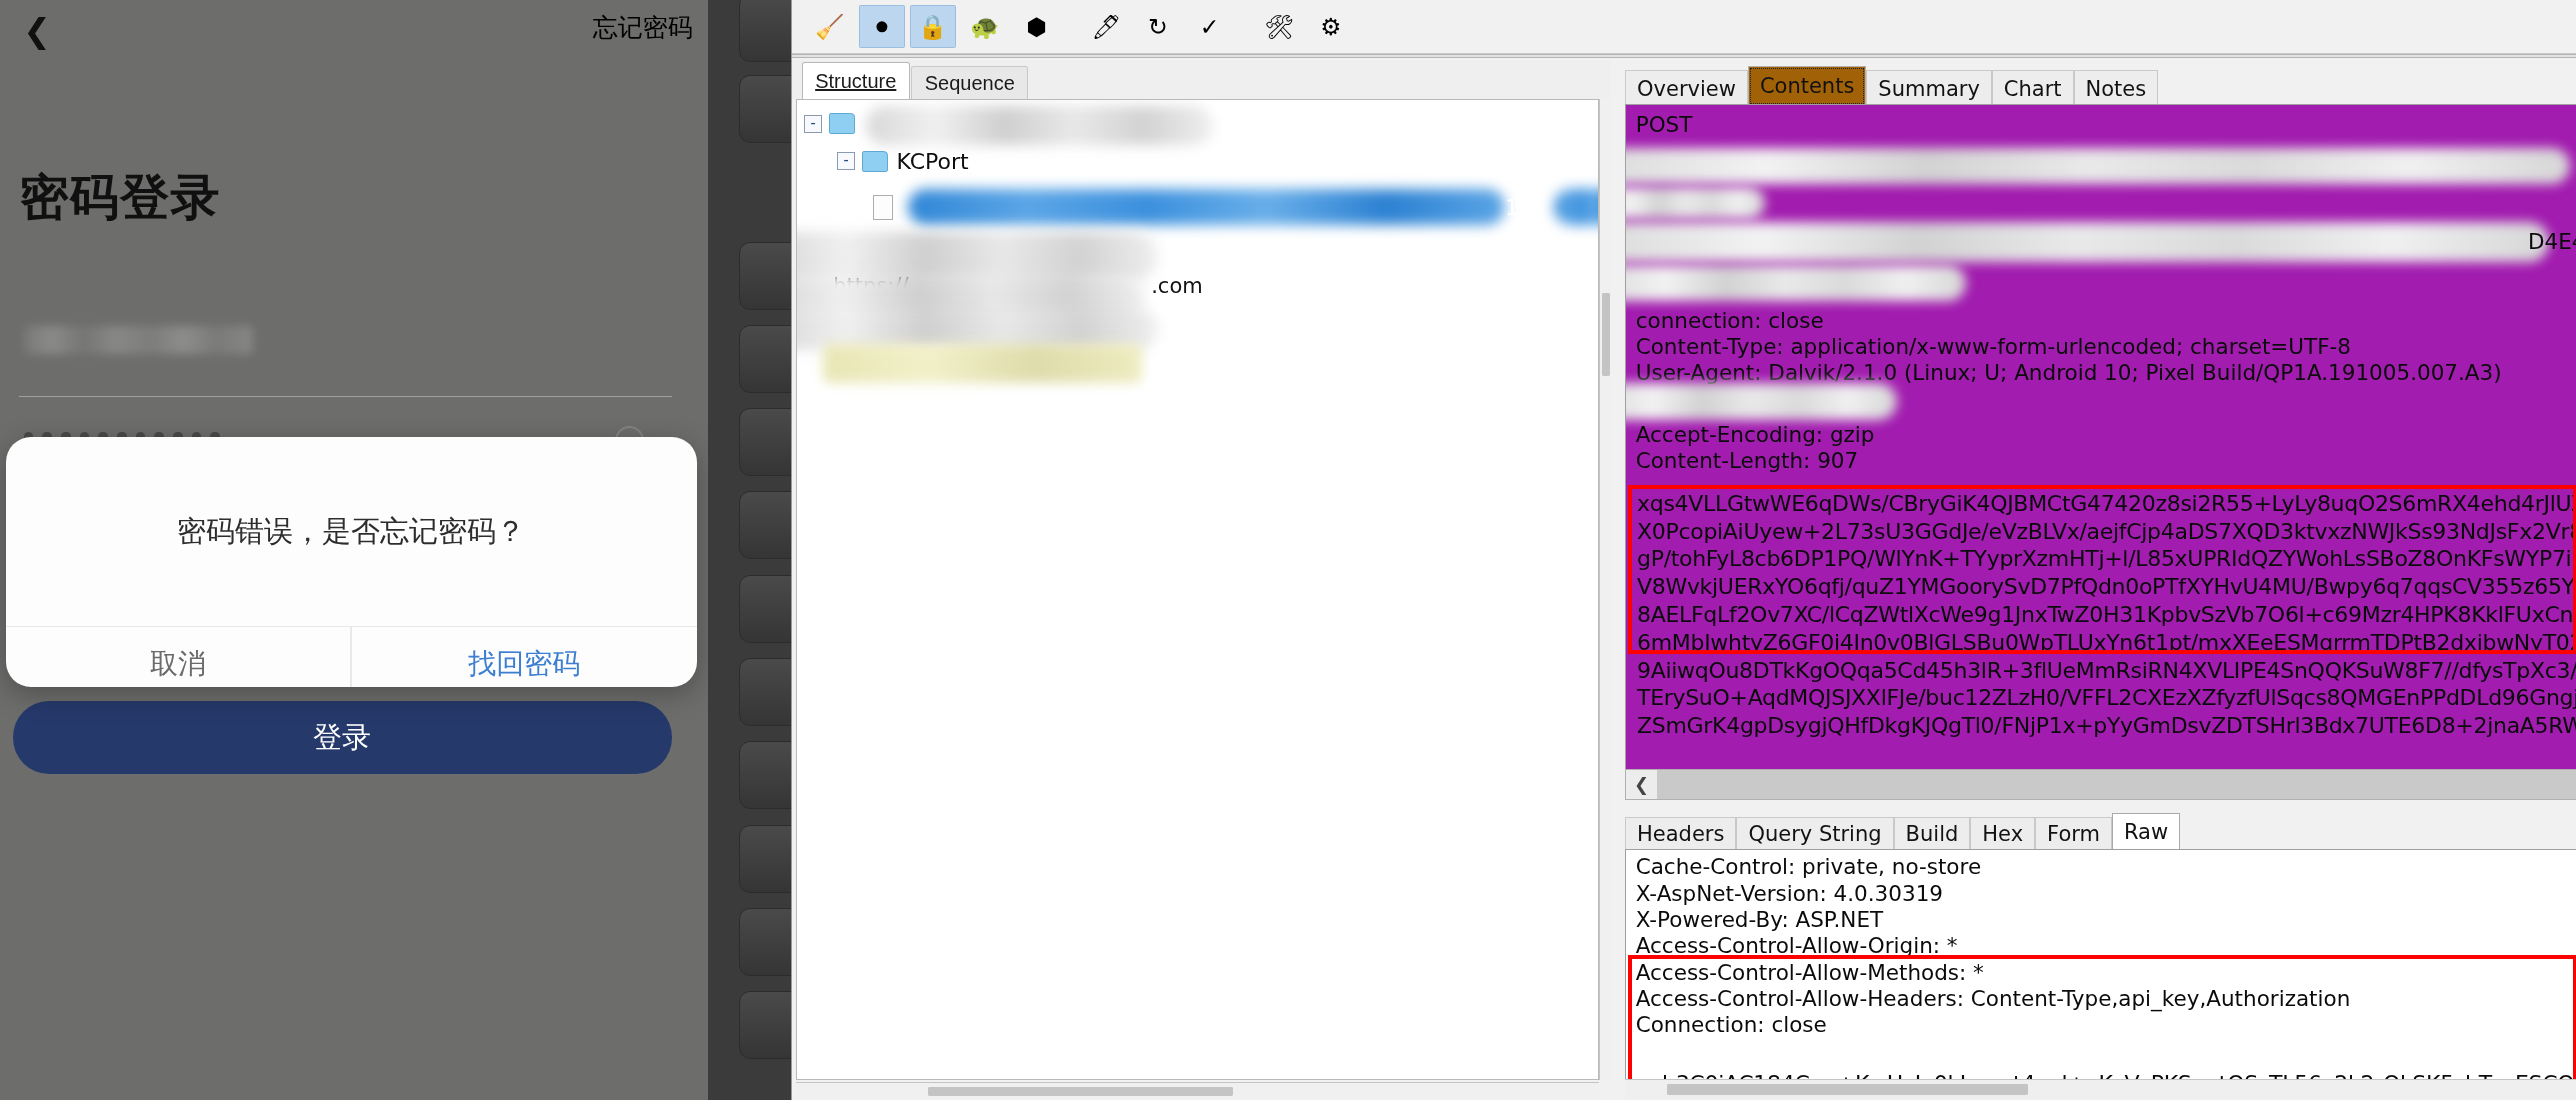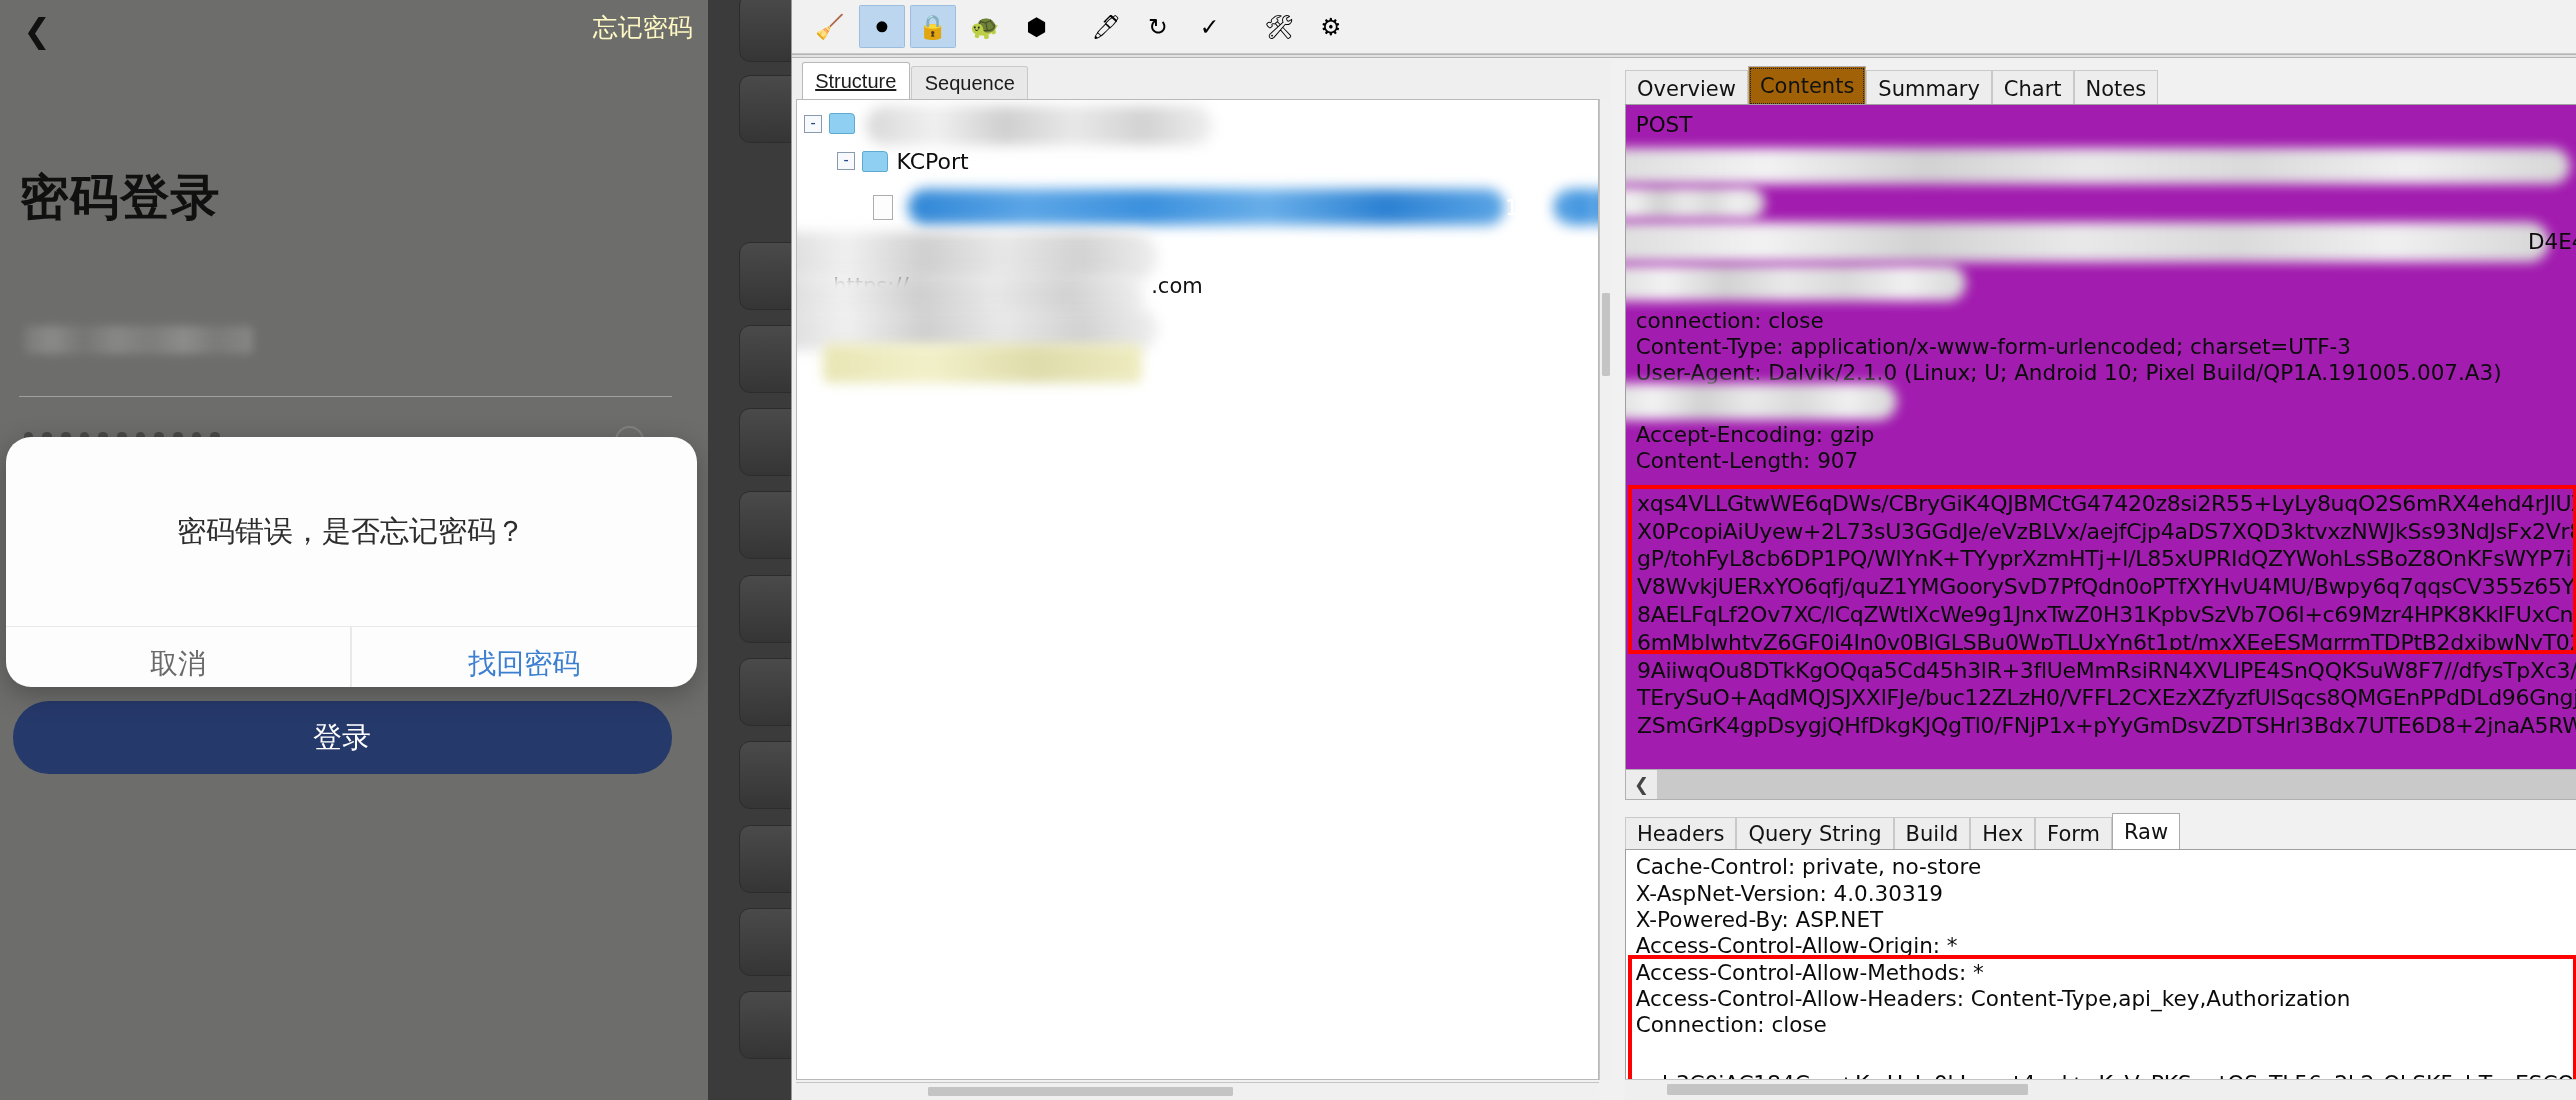--- a/index.html
+++ b/index.html
@@ -17,21 +17,21 @@
     background: #6d6d6b;
     overflow: hidden;
   }
   .phone-back {
     position: absolute; left: 12.5px; top: 5.6px; width: 49px; height: 49px;
     color: #111; font-size: 33px; line-height: 49px; text-align: center;
     font-family: "DejaVu Sans", sans-serif;
   }
   .phone-forgot {
     position: absolute; right: 15.3px; top: 11px;
-    font-size: 25px; color: #fef9c3;
+    font-size: 25px; color: #000000;
     font-family: "DejaVu Sans", sans-serif;
   }
   .phone-title {
     position: absolute; left: 19.4px; top: 165px;
     font-size: 49px; font-weight: bold; color: #101010; letter-spacing: 1.4px;
     font-family: "DejaVu Sans", sans-serif;
   }
   .blur-box {
     position: absolute;
     background: linear-gradient(90deg,#7a7a78 0%,#8d8d8b 12%,#767674 26%,#8a8a88 40%,
@@ -377,21 +377,21 @@
       <div class="rp-body">
         <div class="code-line" style="top:7px;">POST</div>
 
         <div class="blur-line" style="left:-21px; top:43px; width:965px; height:36px;"></div>
         <div class="blur-line" style="left:-21px; top:82px; width:160px; height:32px;"></div>
         <div class="blur-line" style="left:-21px; top:117px; width:944px; height:40px;"></div>
         <div class="code-line" style="left:902px; top:124px;">D4E4</div>
         <div class="blur-line" style="left:-21px; top:160px; width:361px; height:36px;"></div>
 
         <div class="code-line" style="top:203px;">connection: close</div>
-        <div class="code-line" style="top:229px;">Content-Type: application/x-www-form-urlencoded; charset=UTF-3</div>
+        <div class="code-line" style="top:229px;">Content-Type: application/x-www-form-urlencoded; charset=UTF-8</div>
         <div class="code-line" style="top:255px;">User-Agent: Dalvik/2.1.0 (Linux; U; Android 10; Pixel Build/QP1A.191005.007.A3)</div>
         <div class="blur-line" style="left:-21px; top:278px; width:292px; height:37px;"></div>
         <div class="code-line" style="top:317px;">Accept-Encoding: gzip</div>
         <div class="code-line" style="top:343px;">Content-Length: 907</div>
 
         <div class="b64-line" style="top:386px;">xqs4VLLGtwWE6qDWs/CBryGiK4QJBMCtG47420z8si2R55+LyLy8uqO2S6mRX4ehd4rJlUZBDb</div>
         <div class="b64-line" style="top:414px;">X0PcopiAiUyew+2L73sU3GGdJe/eVzBLVx/aejfCjp4aDS7XQD3ktvxzNWJkSs93NdJsFx2Vr8LP</div>
         <div class="b64-line" style="top:441px;">gP/tohFyL8cb6DP1PQ/WlYnK+TYyprXzmHTj+l/L85xUPRIdQZYWohLsSBoZ8OnKFsWYP7i05DIK</div>
         <div class="b64-line" style="top:469px;">V8WvkjUERxYO6qfj/quZ1YMGoorySvD7PfQdn0oPTfXYHvU4MU/Bwpy6q7qqsCV355z65YcQ3</div>
         <div class="b64-line" style="top:497px;">8AELFqLf2Ov7XC/lCqZWtlXcWe9g1JnxTwZ0H31KpbvSzVb7O6l+c69Mzr4HPK8KklFUxCnUpcc</div>

